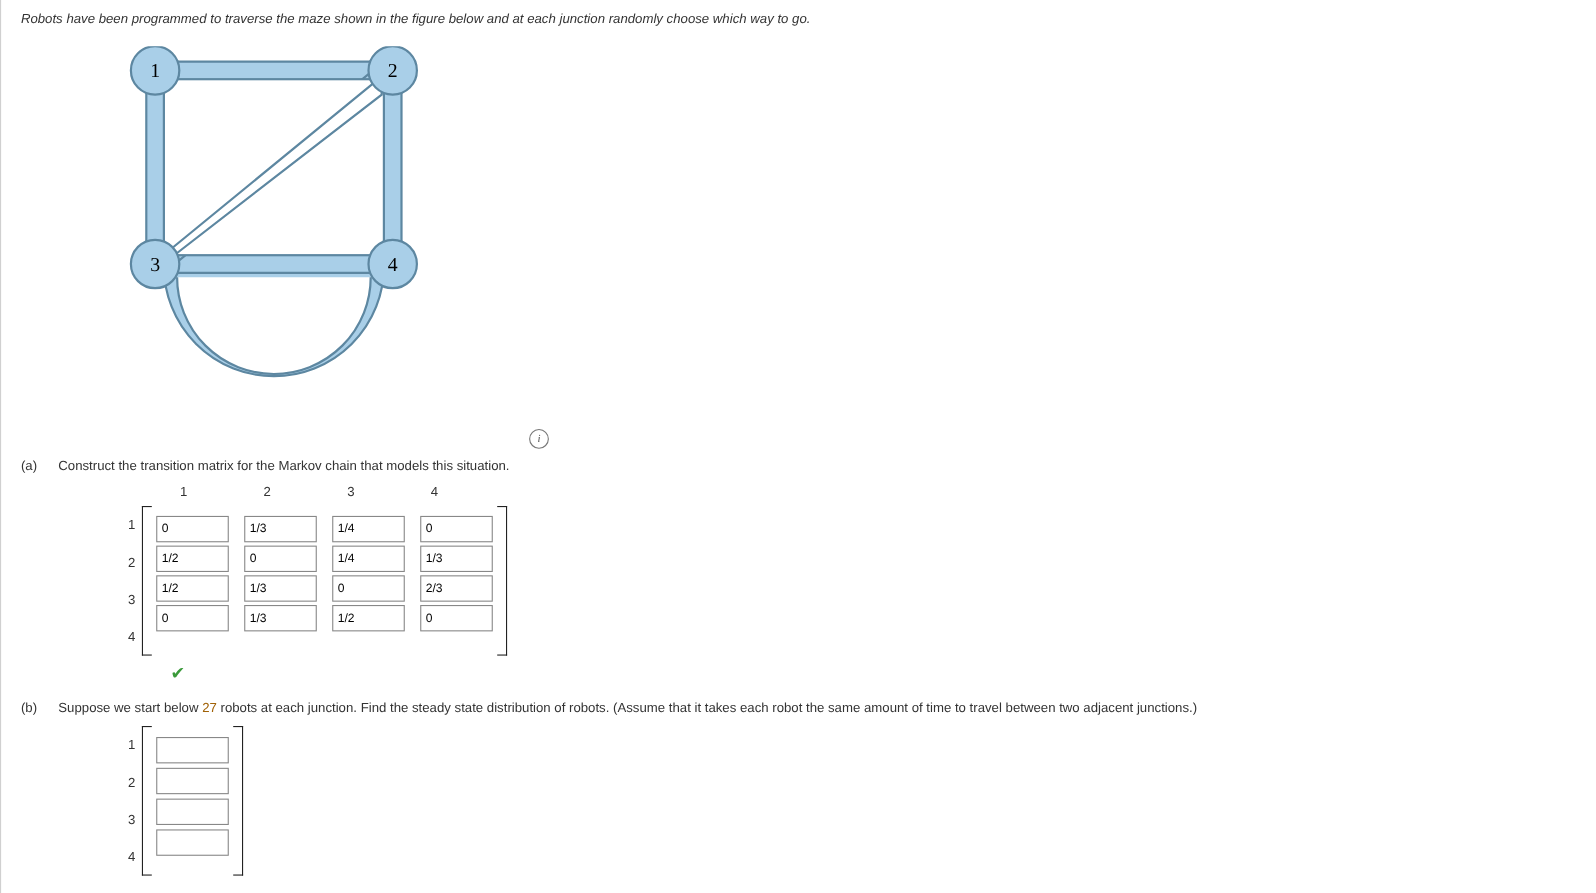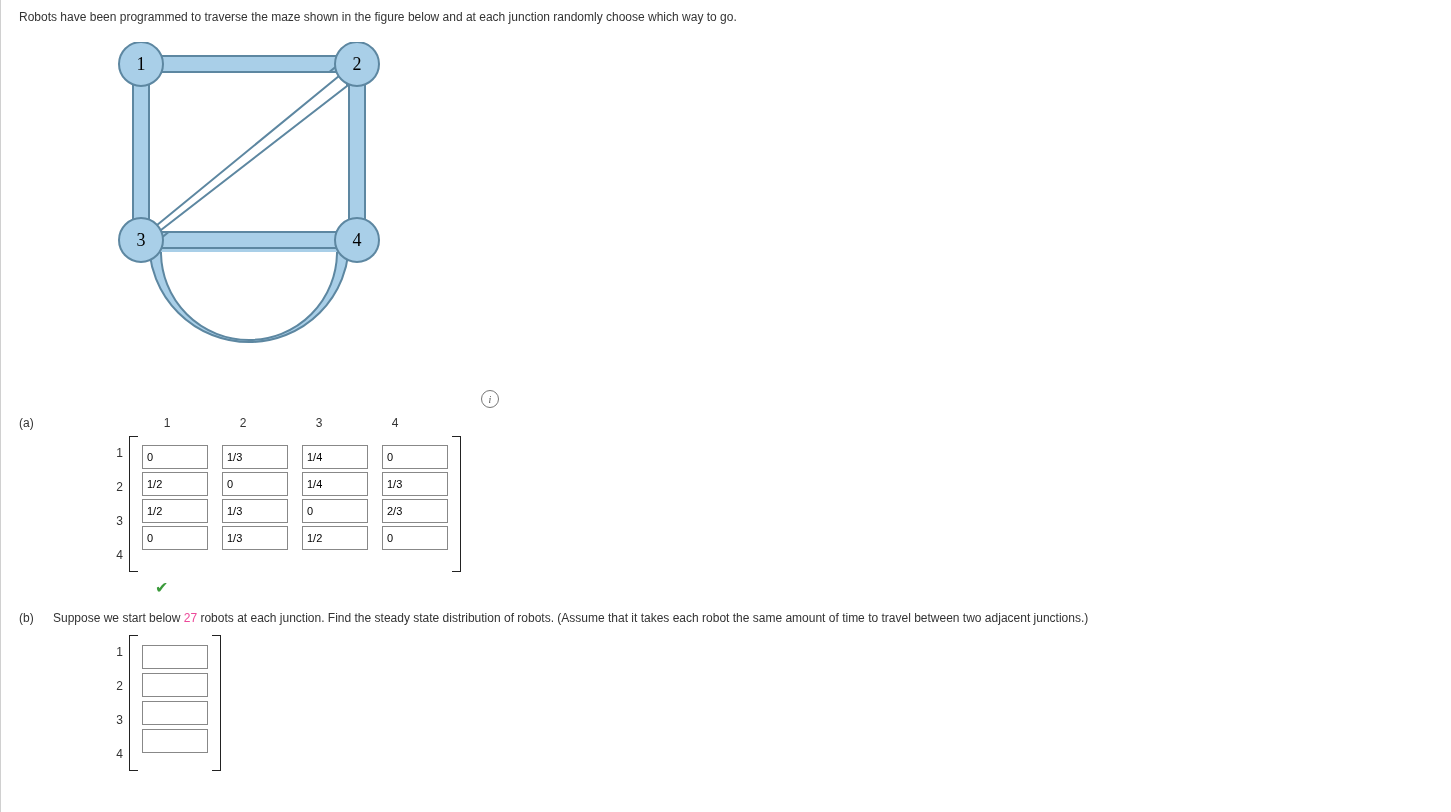--- a/index.html
+++ b/index.html
@@ -1,19 +1,19 @@
 <!DOCTYPE html>
 <html><head>
 <meta charset="utf-8">
 <style>
   html,body{margin:0;padding:0;background:#fff;}
   body{font-family:Verdana,Geneva,sans-serif;font-size:12px;color:#333;
        border-left:1px solid #d0d0d0;min-height:812px;padding:10px 18px 40px 18px;
        box-sizing:border-box;width:1451px;}
-  .problem-text{margin-bottom:18px;}
+  .problem-text{margin-bottom:18px;font-style:italic;}
   .figure-wrap{position:relative;width:380px;height:360px;margin:8px 0 8px 70px;}
   .info-icon{display:inline-flex;align-items:center;justify-content:center;
              width:16px;height:16px;border:1px solid #777;border-radius:50%;
              font-size:10px;color:#555;font-family:Georgia,serif;font-style:italic;
              position:absolute;right:-30px;bottom:-6px;cursor:pointer;}
   .part{display:flex;gap:10px;margin-top:14px;}
   .part-label{min-width:24px;}
   .instr{margin-bottom:10px;}
 
   
@@ -29,21 +29,21 @@
   .bracket.right{border-right:1px solid #222;}
   .rows{padding:6px 4px;}
   .mrow{display:flex;gap:14px;margin:3px 0;}
   .cell-input{width:56px;height:20px;border:1px solid #888;font-size:11px;
               padding:1px 4px;font-family:Verdana,Geneva,sans-serif;}
   .check{color:#3a9a3a;font-size:16px;margin:6px 0 0 64px;}
 
   
   .vec-zone{margin-left:38px;}
   .vrow{display:flex;align-items:center;gap:10px;margin:4px 0;}
-  .num-accent{color:#ec4899;}
+  .num-accent{color:#a16207;}
   .vec-body{display:flex;align-items:stretch;}
   .vec-rows{padding:6px 4px;}
 </style>
 </head>
 <body>
 
 <div class="problem-text">Robots have been programmed to traverse the maze shown in the figure below and at each junction randomly choose which way to go.</div>
 
 <div class="figure-wrap">
   <svg width="300" height="340" viewBox="0 0 300 340">
@@ -65,20 +65,21 @@
     <text x="268" y="28" text-anchor="middle" font-family="Georgia" font-size="18">2</text>
     <text x="52" y="204" text-anchor="middle" font-family="Georgia" font-size="18">3</text>
     <text x="268" y="204" text-anchor="middle" font-family="Georgia" font-size="18">4</text>
   </svg>
   <span class="info-icon" title="Show figure info">i</span>
 </div>
 
 <div class="part">
   <div class="part-label">(a)</div>
   <div style="flex:1">
+    <div class="instr">Construct the transition matrix for the Markov chain that models this situation.</div>
     <div class="matrix-zone">
       <div class="col-headers">
         <div class="col-h">1</div>
         <div class="col-h">2</div>
         <div class="col-h">3</div>
         <div class="col-h">4</div>
       </div>
       <div class="matrix-body">
         <div class="row-labels">
           <div>1</div>

